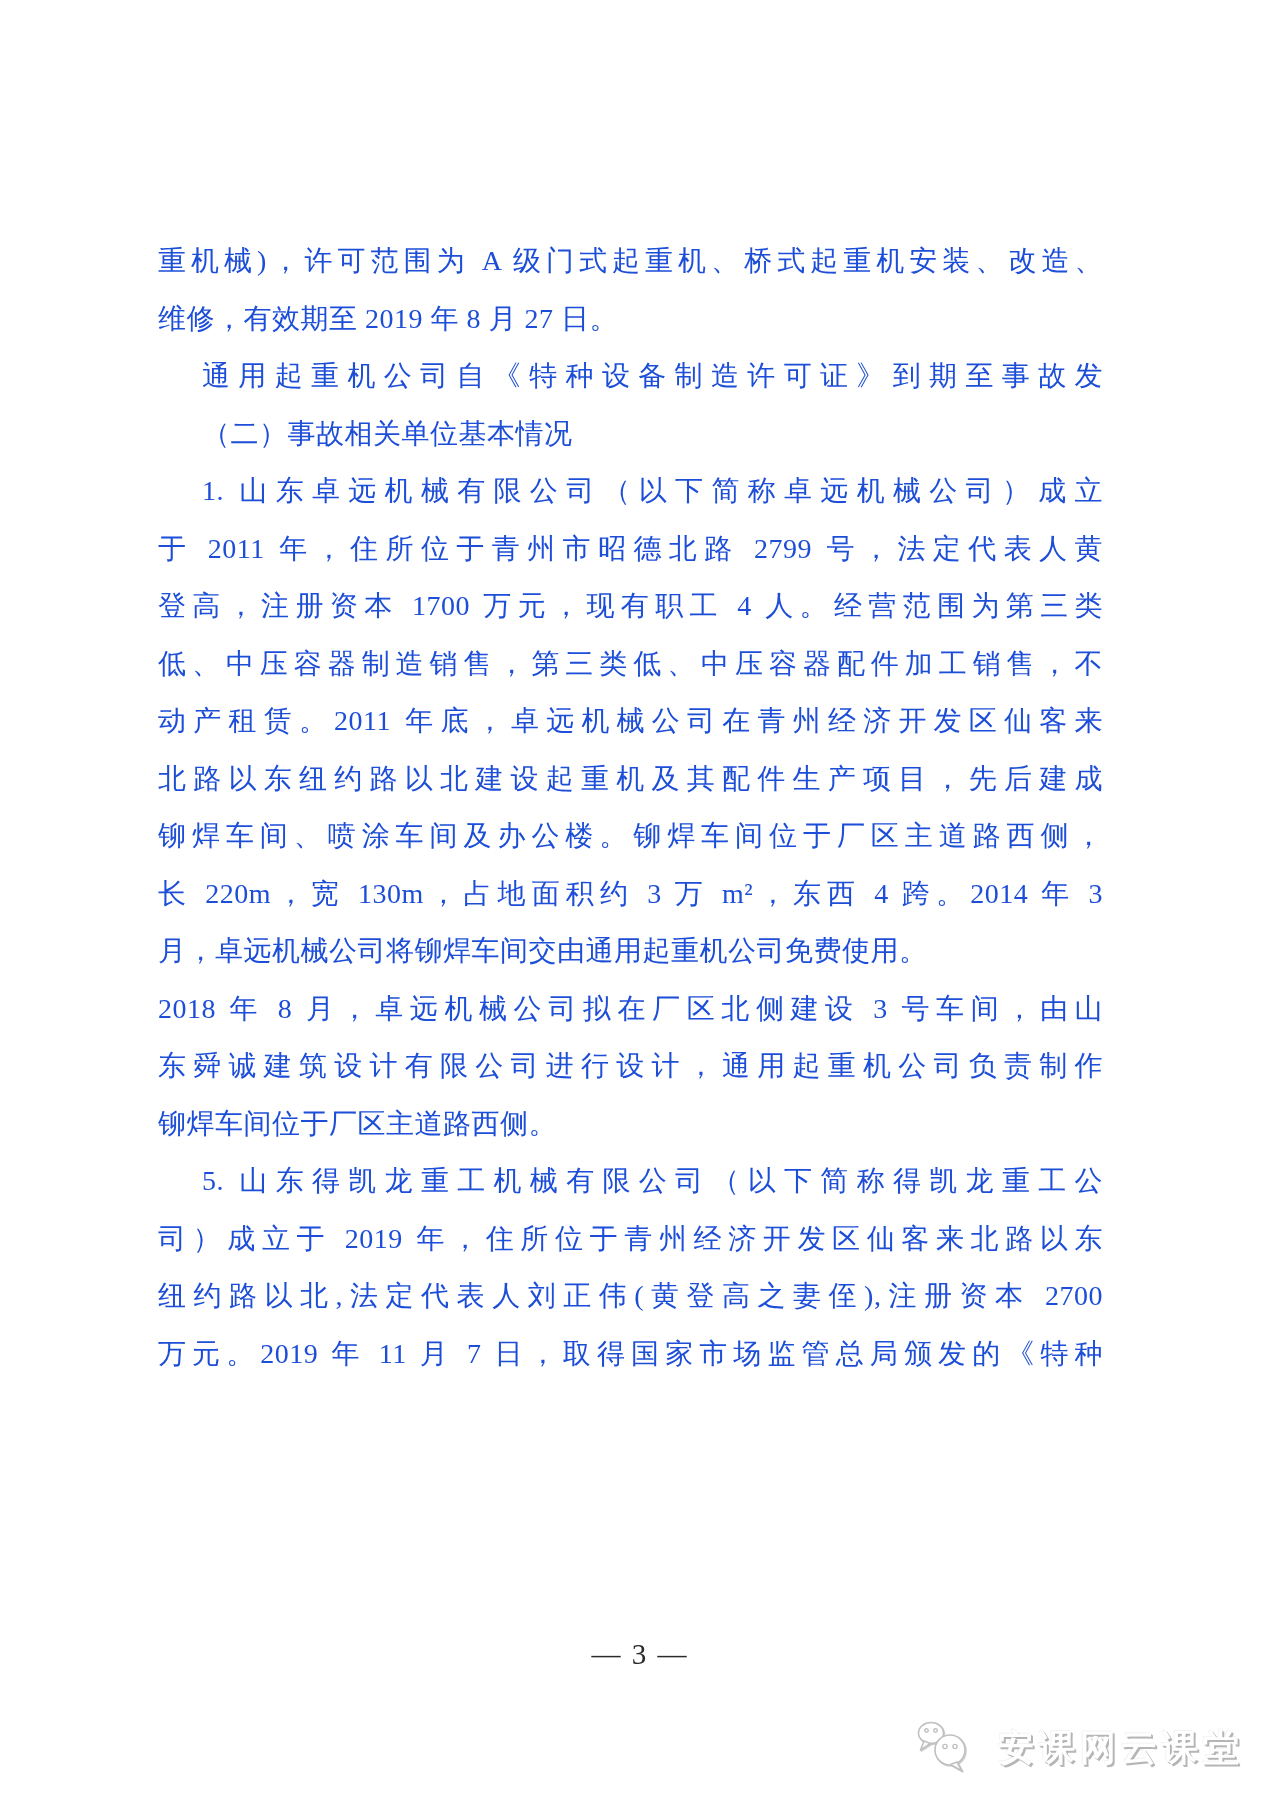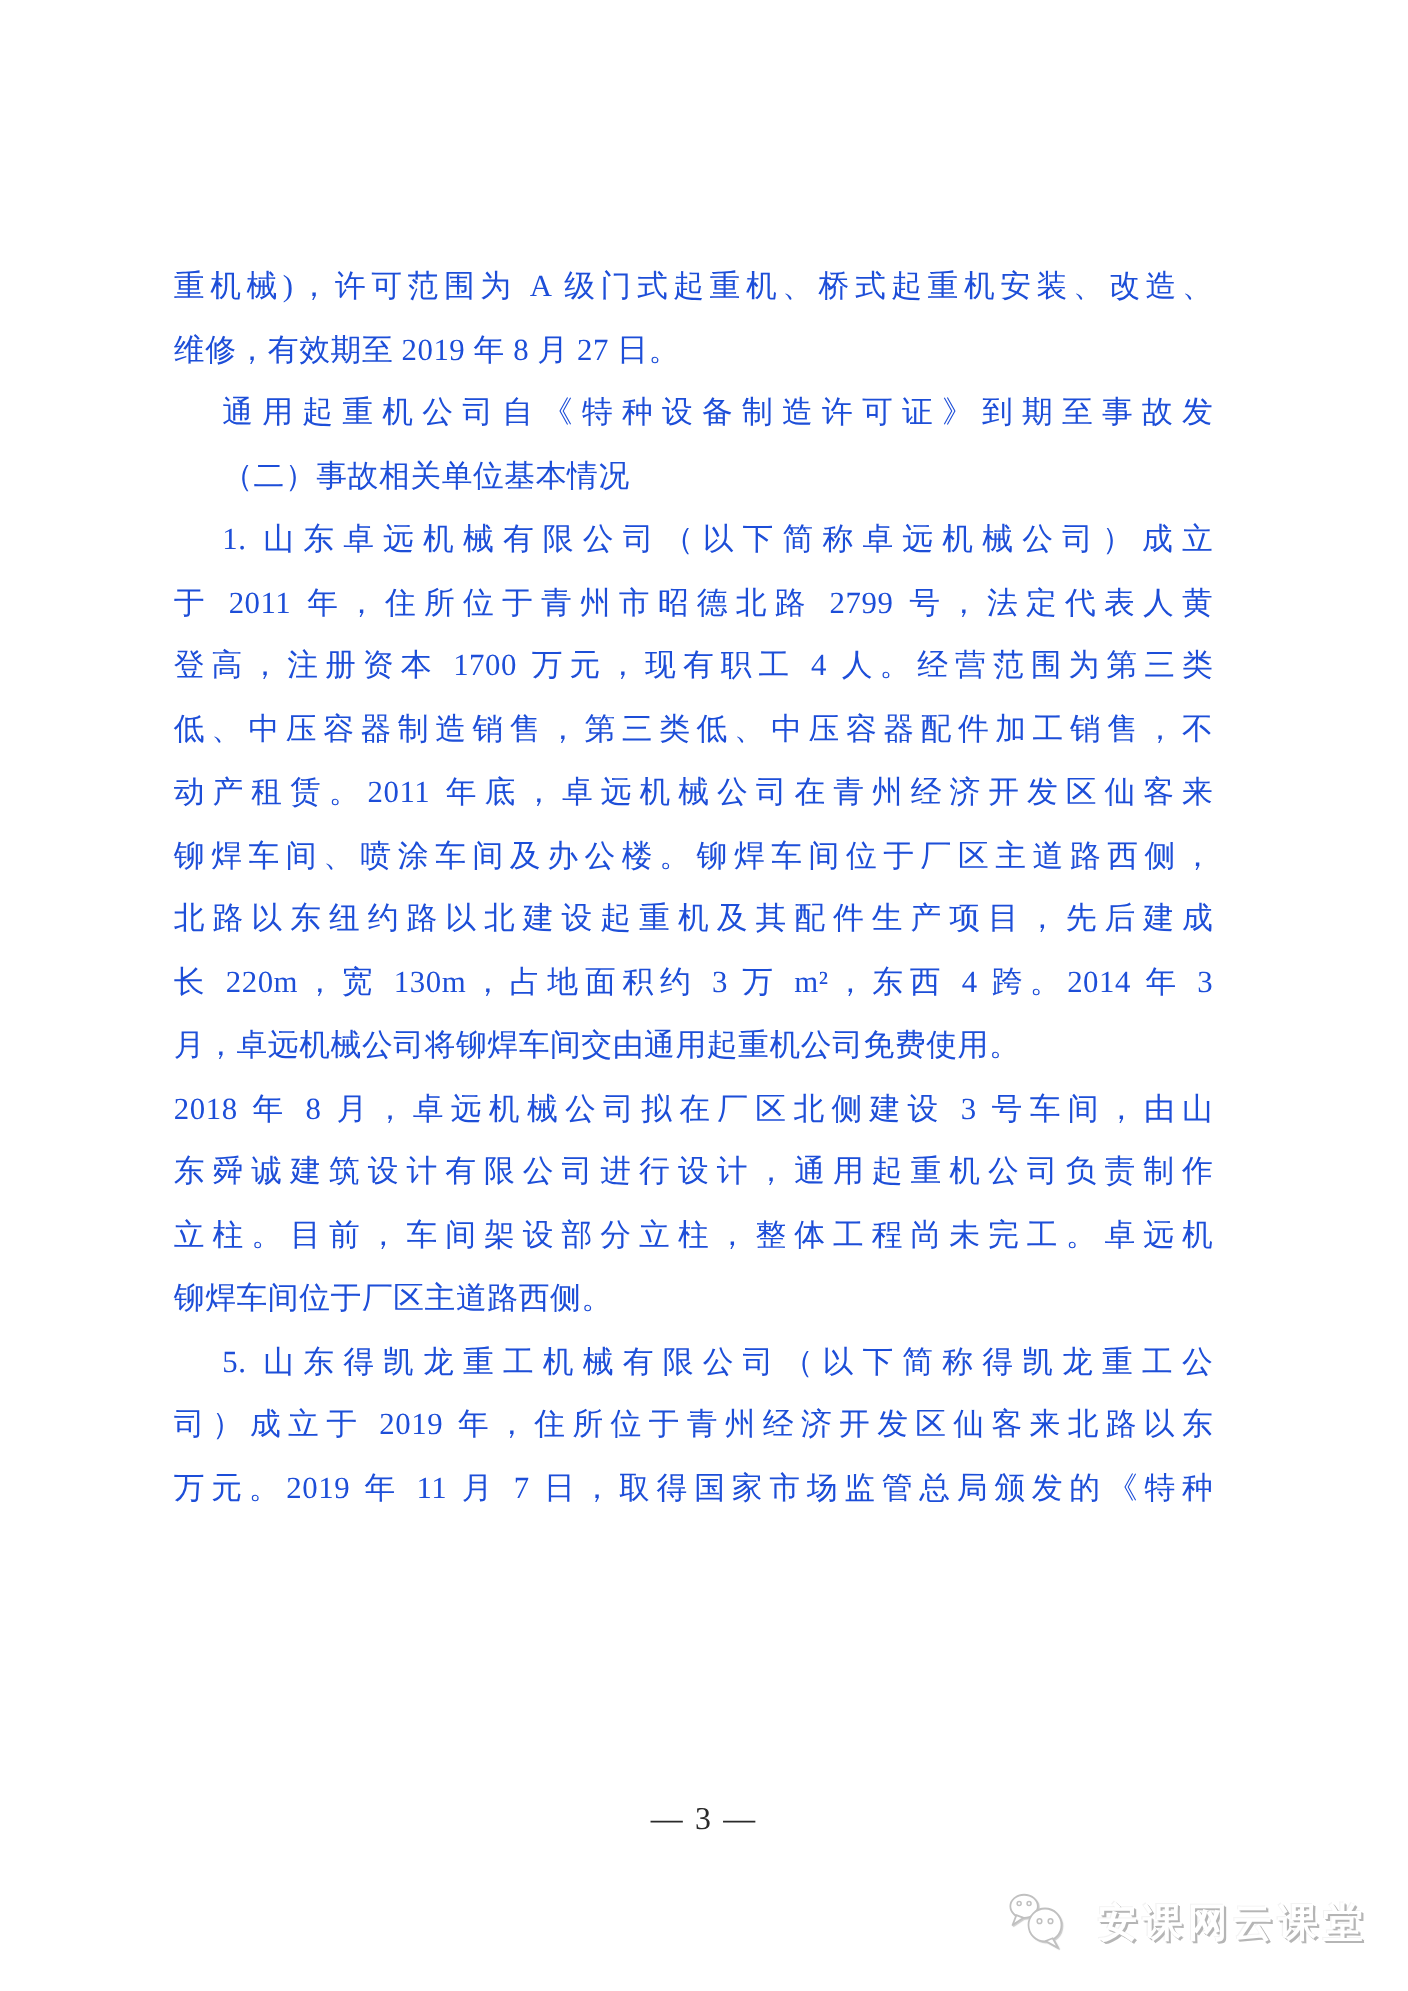--- a/index.html
+++ b/index.html
@@ -86,30 +86,30 @@
   <main class="doc-body">
       <div class="line fill">重机械)，许可范围为 A 级门式起重机、桥式起重机安装、改造、</div>
       <div class="line">维修，有效期至 2019 年 8 月 27 日。</div>
       <div class="line indent fill">通用起重机公司自《特种设备制造许可证》到期至事故发</div>
       <div class="line indent bold">（二）事故相关单位基本情况</div>
       <div class="line indent fill">1. 山东卓远机械有限公司（以下简称卓远机械公司）成立</div>
       <div class="line fill">于 2011 年，住所位于青州市昭德北路 2799 号，法定代表人黄</div>
       <div class="line fill">登高，注册资本 1700 万元，现有职工 4 人。经营范围为第三类</div>
       <div class="line fill">低、中压容器制造销售，第三类低、中压容器配件加工销售，不</div>
       <div class="line fill">动产租赁。2011 年底，卓远机械公司在青州经济开发区仙客来</div>
+      <div class="line fill">北路以东纽约路以北建设起重机及其配件生产项目，先后建成</div>
       <div class="line fill">铆焊车间、喷涂车间及办公楼。铆焊车间位于厂区主道路西侧，</div>
-      <div class="line fill">北路以东纽约路以北建设起重机及其配件生产项目，先后建成</div>
       <div class="line fill">长 220m，宽 130m，占地面积约 3 万 m²，东西 4 跨。2014 年 3</div>
       <div class="line">月，卓远机械公司将铆焊车间交由通用起重机公司免费使用。</div>
       <div class="line fill">2018 年 8 月，卓远机械公司拟在厂区北侧建设 3 号车间，由山</div>
       <div class="line fill">东舜诚建筑设计有限公司进行设计，通用起重机公司负责制作</div>
-      <div class="line fill">立柱。目前，车间架设部分立柱，整体工程尚未完工。卓远机</div>
       <div class="line">铆焊车间位于厂区主道路西侧。</div>
       <div class="line indent fill">5. 山东得凯龙重工机械有限公司（以下简称得凯龙重工公</div>
       <div class="line fill">司）成立于 2019 年，住所位于青州经济开发区仙客来北路以东</div>
+      <div class="line fill">纽约路以北,法定代表人刘正伟(黄登高之妻侄),注册资本 2700</div>
       <div class="line fill">万元。2019 年 11 月 7 日，取得国家市场监管总局颁发的《特种</div>
     </main>
 
   <footer class="page-footer">
     <span>— 3 —</span>
   </footer>
 
   <div class="watermark">
     <span class="wm-logo">
       <svg width="58" height="56" viewBox="0 0 58 56" xmlns="http://www.w3.org/2000/svg">

